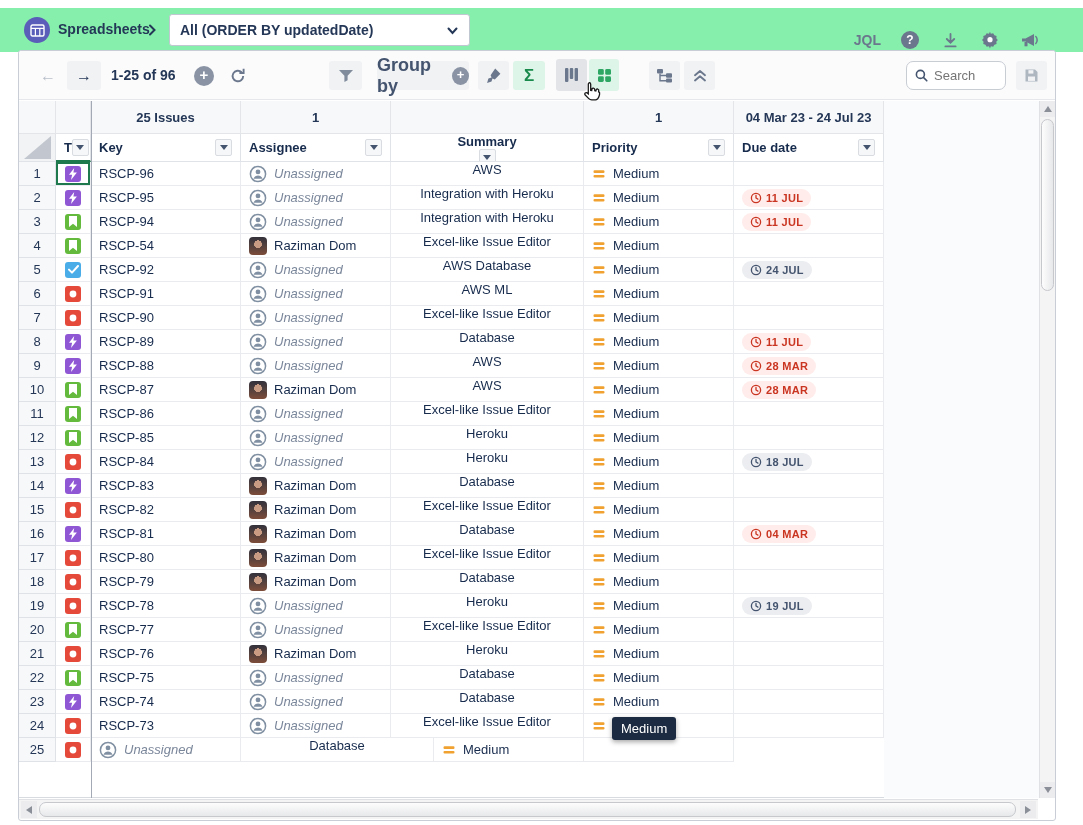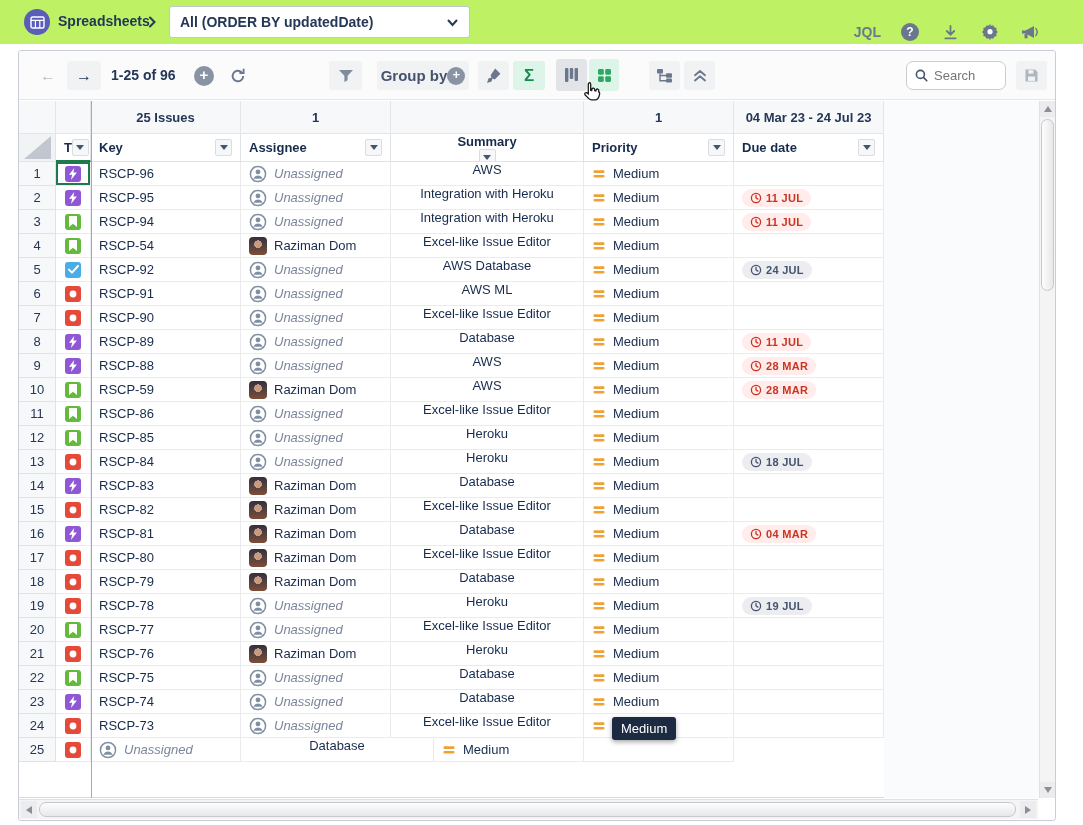--- a/index.html
+++ b/index.html
@@ -1,20 +1,20 @@
 <!DOCTYPE html>
 <html><head>
 <meta charset="utf-8">
 <style>
   * { margin:0; padding:0; box-sizing:border-box; }
   html,body { width:1083px; height:825px; background:#fff; font-family:"Liberation Sans", sans-serif; color:#172B4D; overflow:hidden; }
   .page { position:relative; width:1083px; height:825px; }
 
   
-  .topbar { position:absolute; left:0; top:0; width:1083px; height:44px; background:#bef264; }
+  .topbar { position:absolute; left:0; top:8px; width:1083px; height:44px; background:#86efac; }
   .app-icon { position:absolute; left:24px; top:9px; width:26px; height:26px; border-radius:50%; background:#5A5EB8; display:flex; align-items:center; justify-content:center; }
   .app-title { position:absolute; left:58px; top:13px; font-size:14px; font-weight:bold; color:#243757; }
   .crumb-chev { position:absolute; left:148px; top:14px; }
   .view-select { position:absolute; left:169px; top:6px; width:301px; height:32px; border:1px solid #C1C7D0; border-radius:3px; background:#fff; display:flex; align-items:center; padding:0 10px; font-size:14px; font-weight:bold; color:#243757; cursor:pointer; }
   .view-select .vs-chev { position:absolute; right:10px; top:9px; }
   .topbar-right { position:absolute; right:42px; top:0; height:44px; display:flex; align-items:center; gap:18px;margin-top:10px; }
   .jql { font-size:14px; font-weight:bold; color:#6B778C; cursor:pointer; }
   .tb-ic { display:flex; align-items:center; justify-content:center; width:22px; height:22px; cursor:pointer; }
   .help-circle { width:18px; height:18px; border-radius:50%; background:#6B778C; color:#fff; font-size:12px; font-weight:bold; display:flex; align-items:center; justify-content:center; }
 
@@ -25,21 +25,21 @@
   .toolbar { position:absolute; left:0; top:0; width:1036px; height:49px; background:#FBFBFC; border-bottom:1px solid #E5E7EA; border-radius:3px 3px 0 0; }
   .btn { position:absolute; top:10px; height:29px; display:flex; align-items:center; justify-content:center; border-radius:3px; cursor:pointer; }
   .btn.flat { background:transparent; }
   .btn.gray { background:#F1F2F4; }
   .btn.green { background:#DDF5E8; }
   .btn.pressed { background:#E2E4E8; top:8px; height:32px; }
   .arrow-glyph { font-size:16px; color:#243757; font-weight:bold; }
   .arrow-glyph.disabled { color:#B8BFC9; font-weight:normal; }
   .pagination { position:absolute; left:92px; top:16px; font-size:14px; font-weight:bold; color:#243757; }
   .plus-circle { width:20px; height:20px; border-radius:50%; background:#8993A4; color:#fff; font-size:15px; line-height:18px; text-align:center; font-weight:bold; }
-  .groupby-label { font-size:15px; font-weight:bold; color:#44546F; }
+  .groupby-label { font-size:18px; font-weight:bold; color:#44546F; }
   .sigma { font-size:17px; font-weight:bold; color:#188A4C; }
   .search-box { position:absolute; left:887px; top:10px; width:100px; height:29px; border:1px solid #C8CDD4; border-radius:7px; background:#fff; display:flex; align-items:center; padding:0 8px; gap:6px; }
   .search-box input { border:none; outline:none; width:60px; font-size:13px; color:#44546F; font-family:"Liberation Sans",sans-serif; background:transparent; }
 
   
   .grid { position:absolute; left:0; top:50px; width:1036px; height:697px; background:#fff; }
   .right-void { position:absolute; left:865px; top:0; width:155px; height:697px; background:#FAFBFC; }
   .row-line { display:flex; position:absolute; left:0; }
   .cell { flex:0 0 auto; display:flex; align-items:center; border-right:1px solid #E9EBEE; border-bottom:1px solid #E9EBEE; font-size:13px; color:#172B4D; padding:0 8px; background:#fff; overflow:hidden; white-space:nowrap; }
   .w-gutter{width:37px;} .w-type{width:35px;} .w-key{width:150px;} .w-assignee{width:150px;} .w-summary{width:193px;flex-direction:column;} .w-priority{width:150px;} .w-due{width:150px;}
@@ -558,21 +558,21 @@
           </div>
           <div class="grid-row">
             <div class="cell gutter w-gutter">10</div>
             <div class="cell type w-type">
               <span class="type-icon story">
                 <svg width="10" height="11" viewBox="0 0 10 11">
                   <path d="M1 0h8v11L5 7.8 1 11z" fill="#fff"></path>
                 </svg>
               </span>
             </div>
-            <div class="cell w-key">RSCP-59</div>
+            <div class="cell w-key">RSCP-87</div>
             <div class="cell w-assignee">
               <span class="avatar-ph"></span>
               <span>Raziman Dom</span>
             </div>
             <div class="cell w-summary">AWS</div>
             <div class="cell w-priority"><span class="prio-icon">
                 <svg width="14" height="14" viewBox="0 0 14 14">
                   <rect x="1.5" y="3.3" width="11" height="2.7" rx="1.1" fill="#F0A12F"></rect>
                   <rect x="1.5" y="7.9" width="11" height="2.7" rx="1.1" fill="#F0A12F"></rect>
                 </svg>

